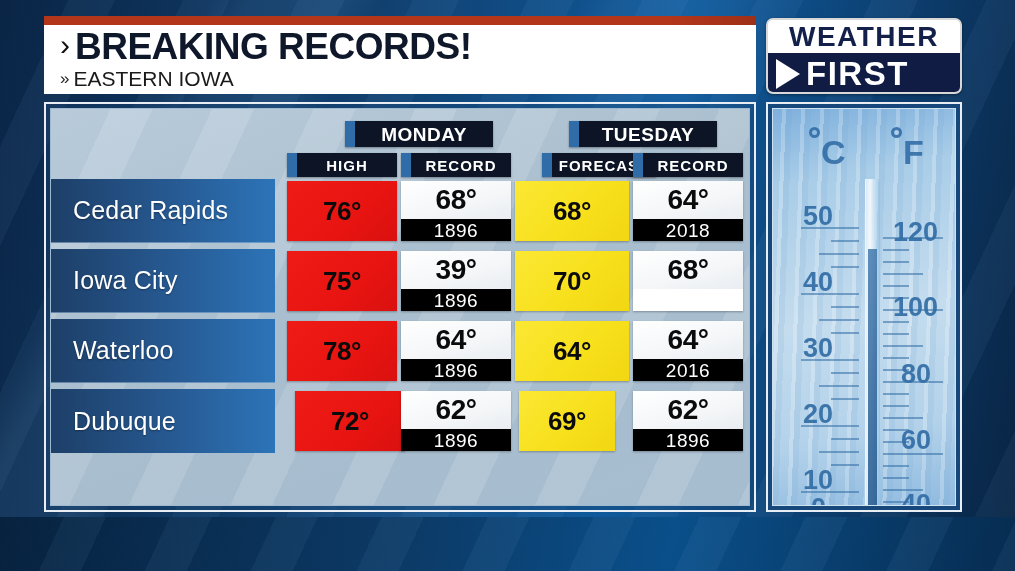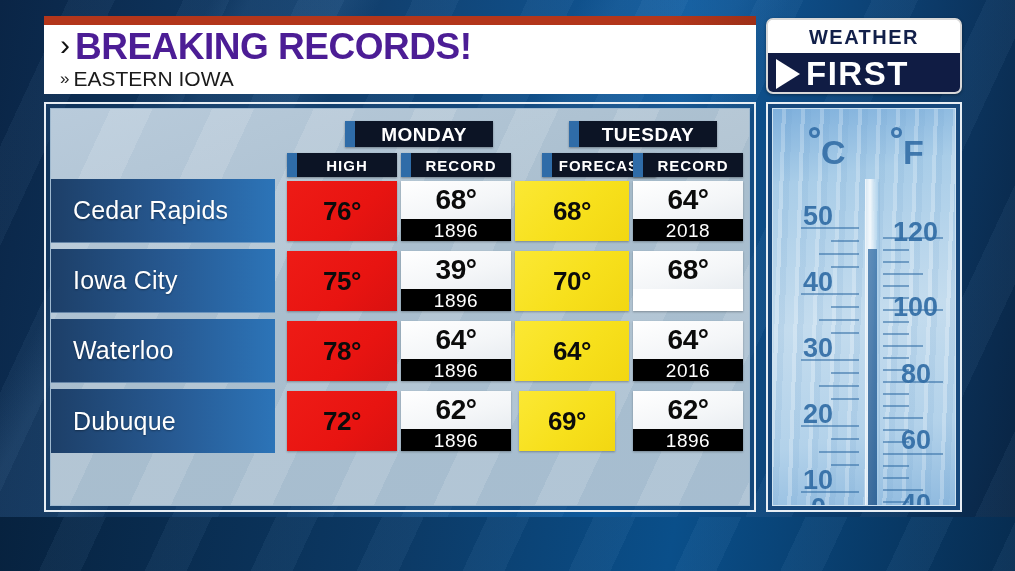--- a/index.html
+++ b/index.html
@@ -67,21 +67,21 @@
   }
   .chev1 {
     font-size: 30px; font-weight: 400; color: #111;
     line-height: 34px; margin-right: 5px;
     font-family: "Liberation Sans", sans-serif;
   }
   #headline {
     font-size: 37px;
     font-weight: bold;
     letter-spacing: -0.5px;
-    color: #4c1d95;
+    color: #0f172a;
     line-height: 38px;
     font-family: "Liberation Sans", sans-serif;
   }
   #subline-row {
     position: absolute;
     left: 16px; top: 52px;
     display: flex; align-items: center;
   }
   .chev2 {
     font-size: 17px; color: #222; margin-right: 4px; line-height: 20px;
@@ -105,21 +105,21 @@
     overflow: hidden;
     z-index: 5;
     box-shadow: 0 1px 3px rgba(0,0,0,0.4);
   }
   #logo-top {
     height: 33px;
     background: #ffffff;
     display: flex; align-items: center; justify-content: center;
   }
   #logo-weather {
-    font-size: 20px; font-weight: bold; color: #12204a;
+    font-size: 28px; font-weight: bold; color: #12204a;
     letter-spacing: 1.5px; line-height: 26px;
   }
   #logo-bottom {
     height: 41px;
     background: #101c44;
     display: flex; align-items: center;
     padding-left: 8px;
   }
   #logo-tri {
     width: 0; height: 0;
@@ -478,21 +478,21 @@
           <span class="rec-top-text">64°</span>
         </span>
         <span class="rec-bot">
           <span class="rec-bot-text">2016</span>
         </span>
       </div>
 
       <div class="row-city" style="left:0px; top:280px; width:224px; border-bottom:none;">
         <span class="row-city-label">Dubuque</span>
       </div>
-      <div class="cell cell-high" style="left:236px; top:282px; width:110px;">
+      <div class="cell cell-high" style="left:244px; top:282px; width:110px;">
         <span class="cell-temp-text">72°</span>
       </div>
       <div class="cell cell-record" style="left:350px; top:282px; width:110px;">
         <span class="rec-top">
           <span class="rec-top-text">62°</span>
         </span>
         <span class="rec-bot">
           <span class="rec-bot-text">1896</span>
         </span>
       </div>

